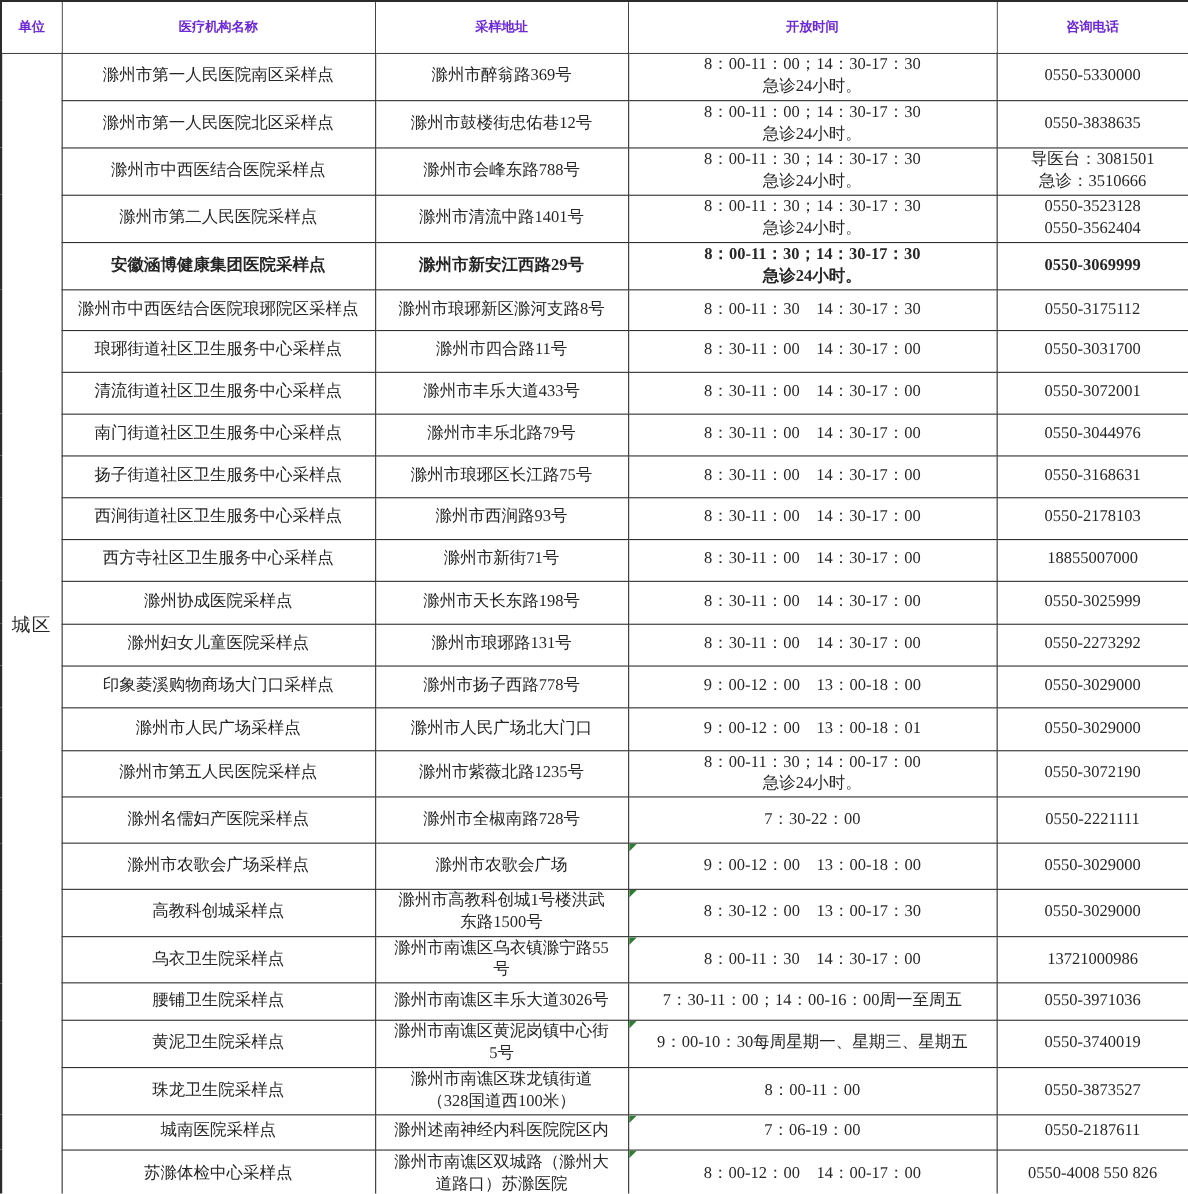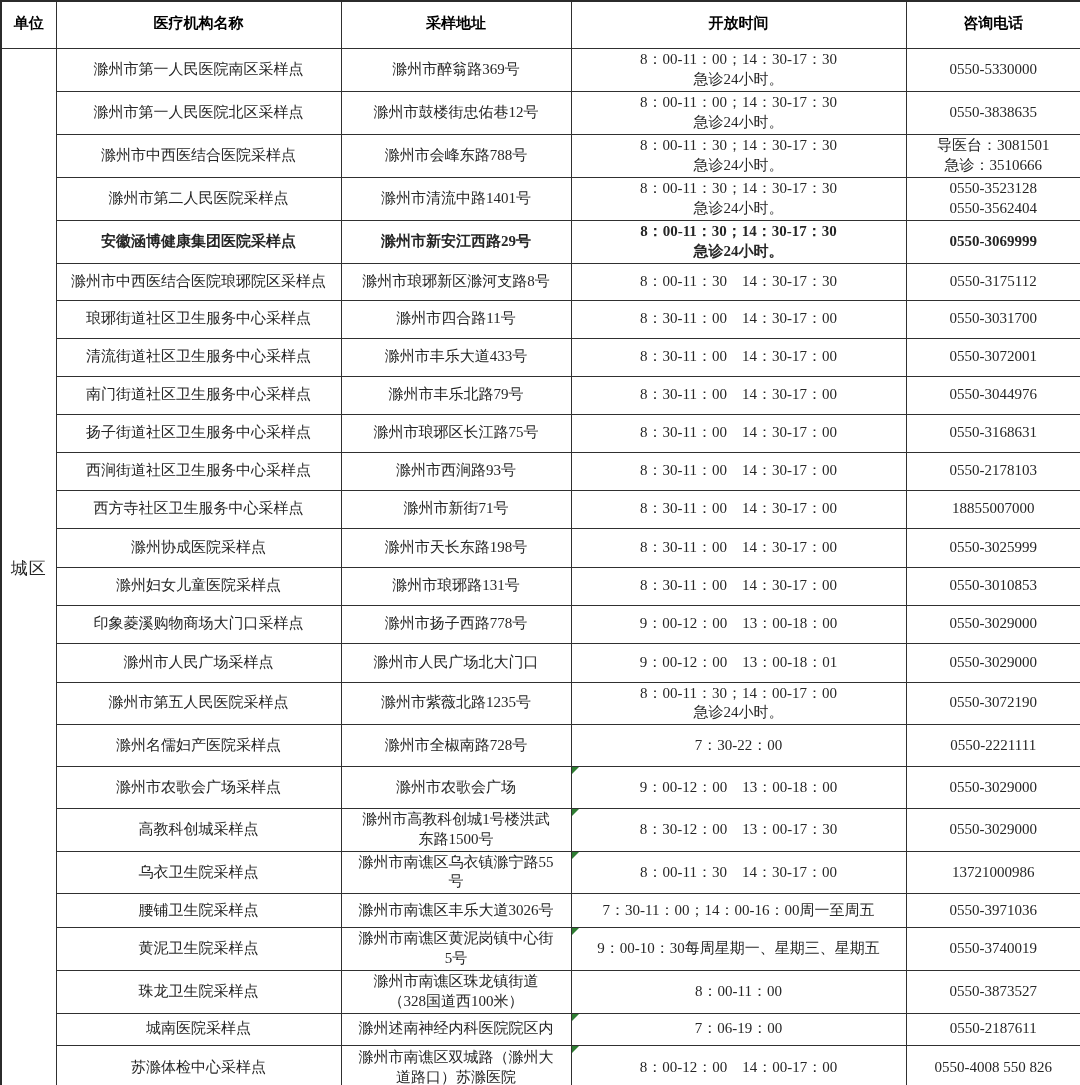--- a/index.html
+++ b/index.html
@@ -28,24 +28,24 @@
     vertical-align: middle;
     padding: 1px 3px;
     font-size: 15px;
     line-height: 1.32;
     white-space: pre-wrap;
     overflow: hidden;
     position: relative;
   }
   thead tr { height: 47px; }
   th {
-    font-family: Liberation Mono, monospace;
+    font-family: Liberation Serif, serif;
     font-weight: bold;
-    font-size: 15px;
-    color: #000000;
+    font-size: 12px;
+    color: #6d28d9;
     background: #ffffff;
   }
   td.unit-cell {
     font-size: 17px;
     letter-spacing: 1px;
     padding: 0 2px;
   }
   td.flag::before {
     content: "";
     position: absolute;
@@ -159,21 +159,21 @@
       <tr style="height: 39px; padding-left: 15px;">
         <td>滁州协成医院采样点</td>
         <td>滁州市天长东路198号</td>
         <td>8：30-11：00　14：30-17：00</td>
         <td>0550-3025999</td>
       </tr>
       <tr style="height: 38px;">
         <td>滁州妇女儿童医院采样点</td>
         <td>滁州市琅琊路131号</td>
         <td>8：30-11：00　14：30-17：00</td>
-        <td>0550-3010853</td>
+        <td>0550-2273292</td>
       </tr>
       <tr style="height: 38px;">
         <td>印象菱溪购物商场大门口采样点</td>
         <td>滁州市扬子西路778号</td>
         <td>9：00-12：00　13：00-18：00</td>
         <td>0550-3029000</td>
       </tr>
       <tr style="height: 39px; margin-top: 12px;">
         <td>滁州市人民广场采样点</td>
         <td>滁州市人民广场北大门口</td>

